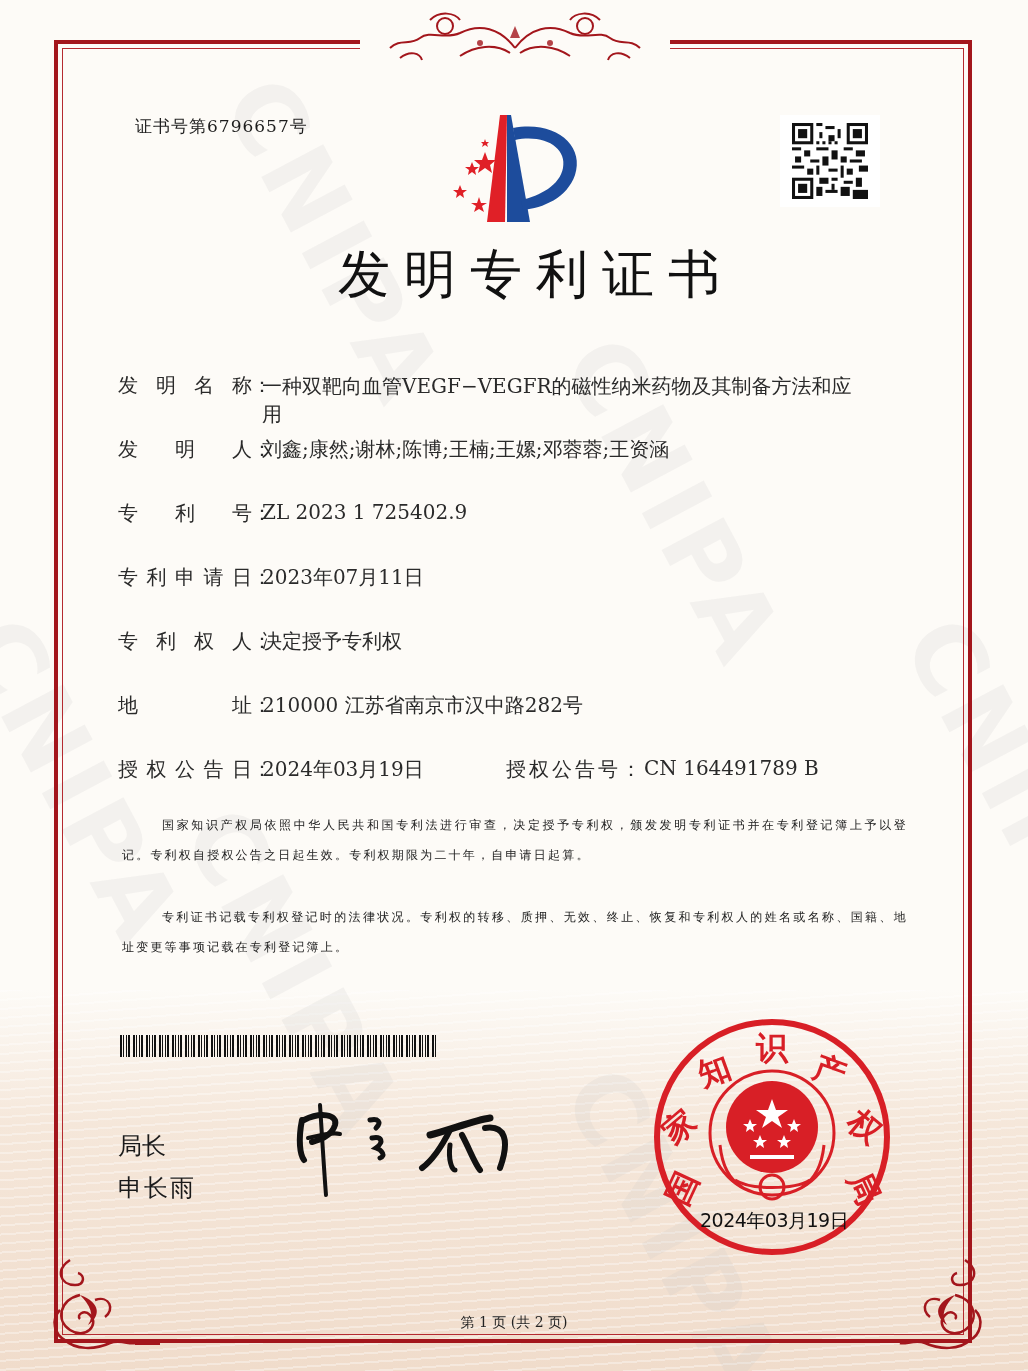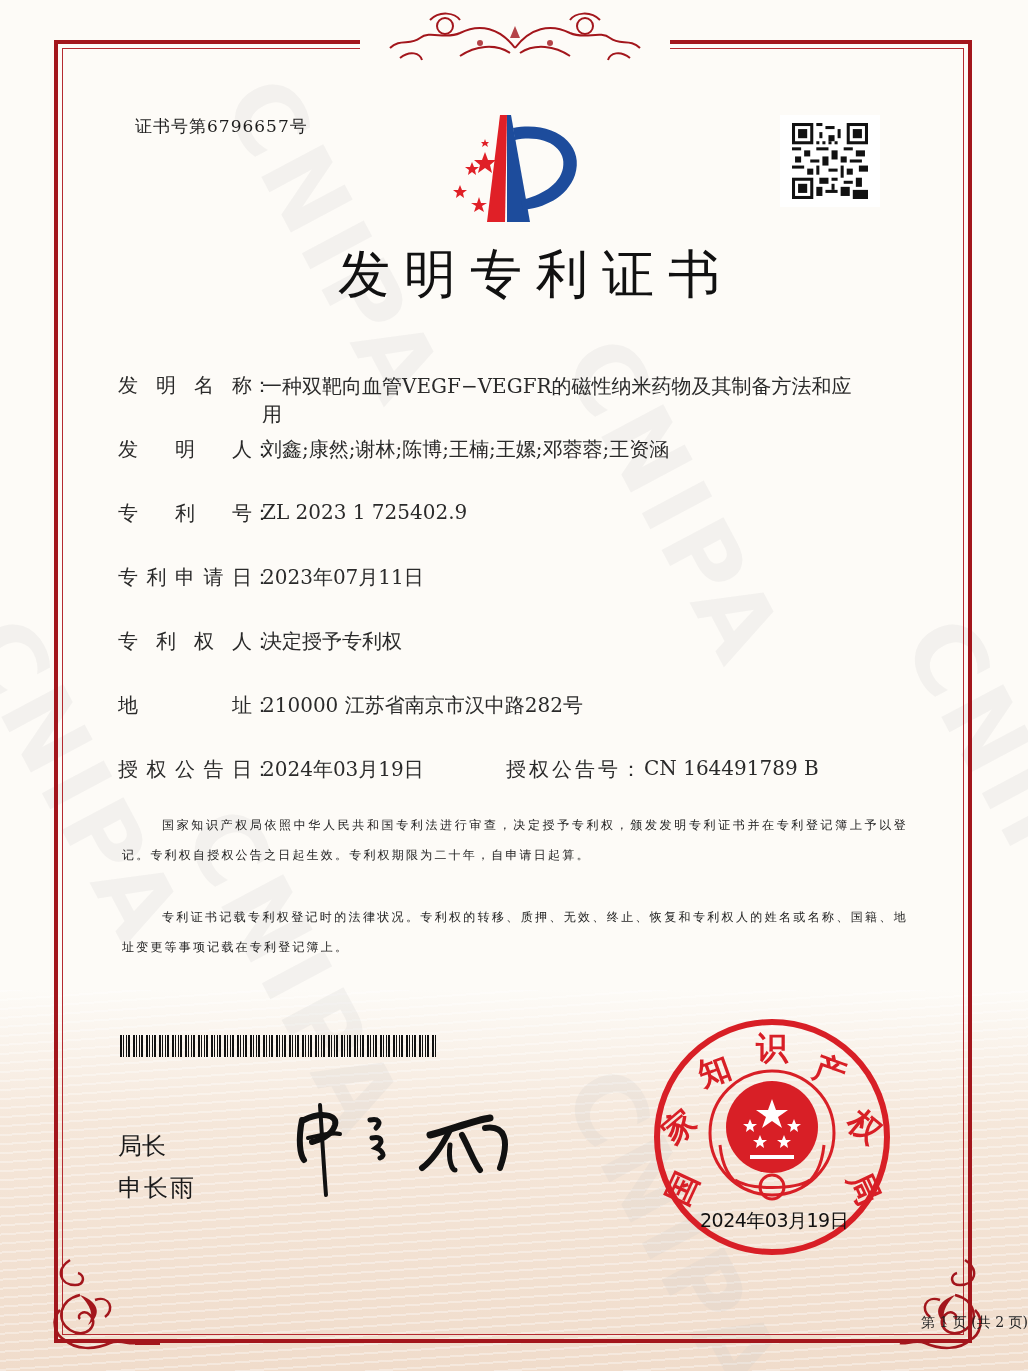--- a/index.html
+++ b/index.html
@@ -78,21 +78,21 @@
   .director-title { top: 1130px; }
   .director-name { top: 1172px; letter-spacing: 2px; text-align: center; }
   .signature { position: absolute; left: 290px; top: 1090px; width: 240px; height: 120px; }
 
   .seal { position: absolute; left: 650px; top: 1015px; width: 245px; height: 245px; }
   .seal-date {
     position: absolute; left: 700px; top: 1208px; font-family: "DejaVu Sans", sans-serif;
     font-size: 19px; color: #111; letter-spacing: -0.5px;
   }
   .page-info {
-    position: absolute; left: 0; width: 1028px; top: 1314px; text-align: right;
+    position: absolute; left: 0; width: 1028px; top: 1314px; text-align: center;
     font-size: 14px; color: #222;
   }
 </style>
 </head>
 <body>
 
 <div class="bottom-wash"></div>
 
 <div class="watermark" style="left:300px; top:60px;">CNIPA</div>
 <div class="watermark" style="left:640px; top:320px;">CNIPA</div>

